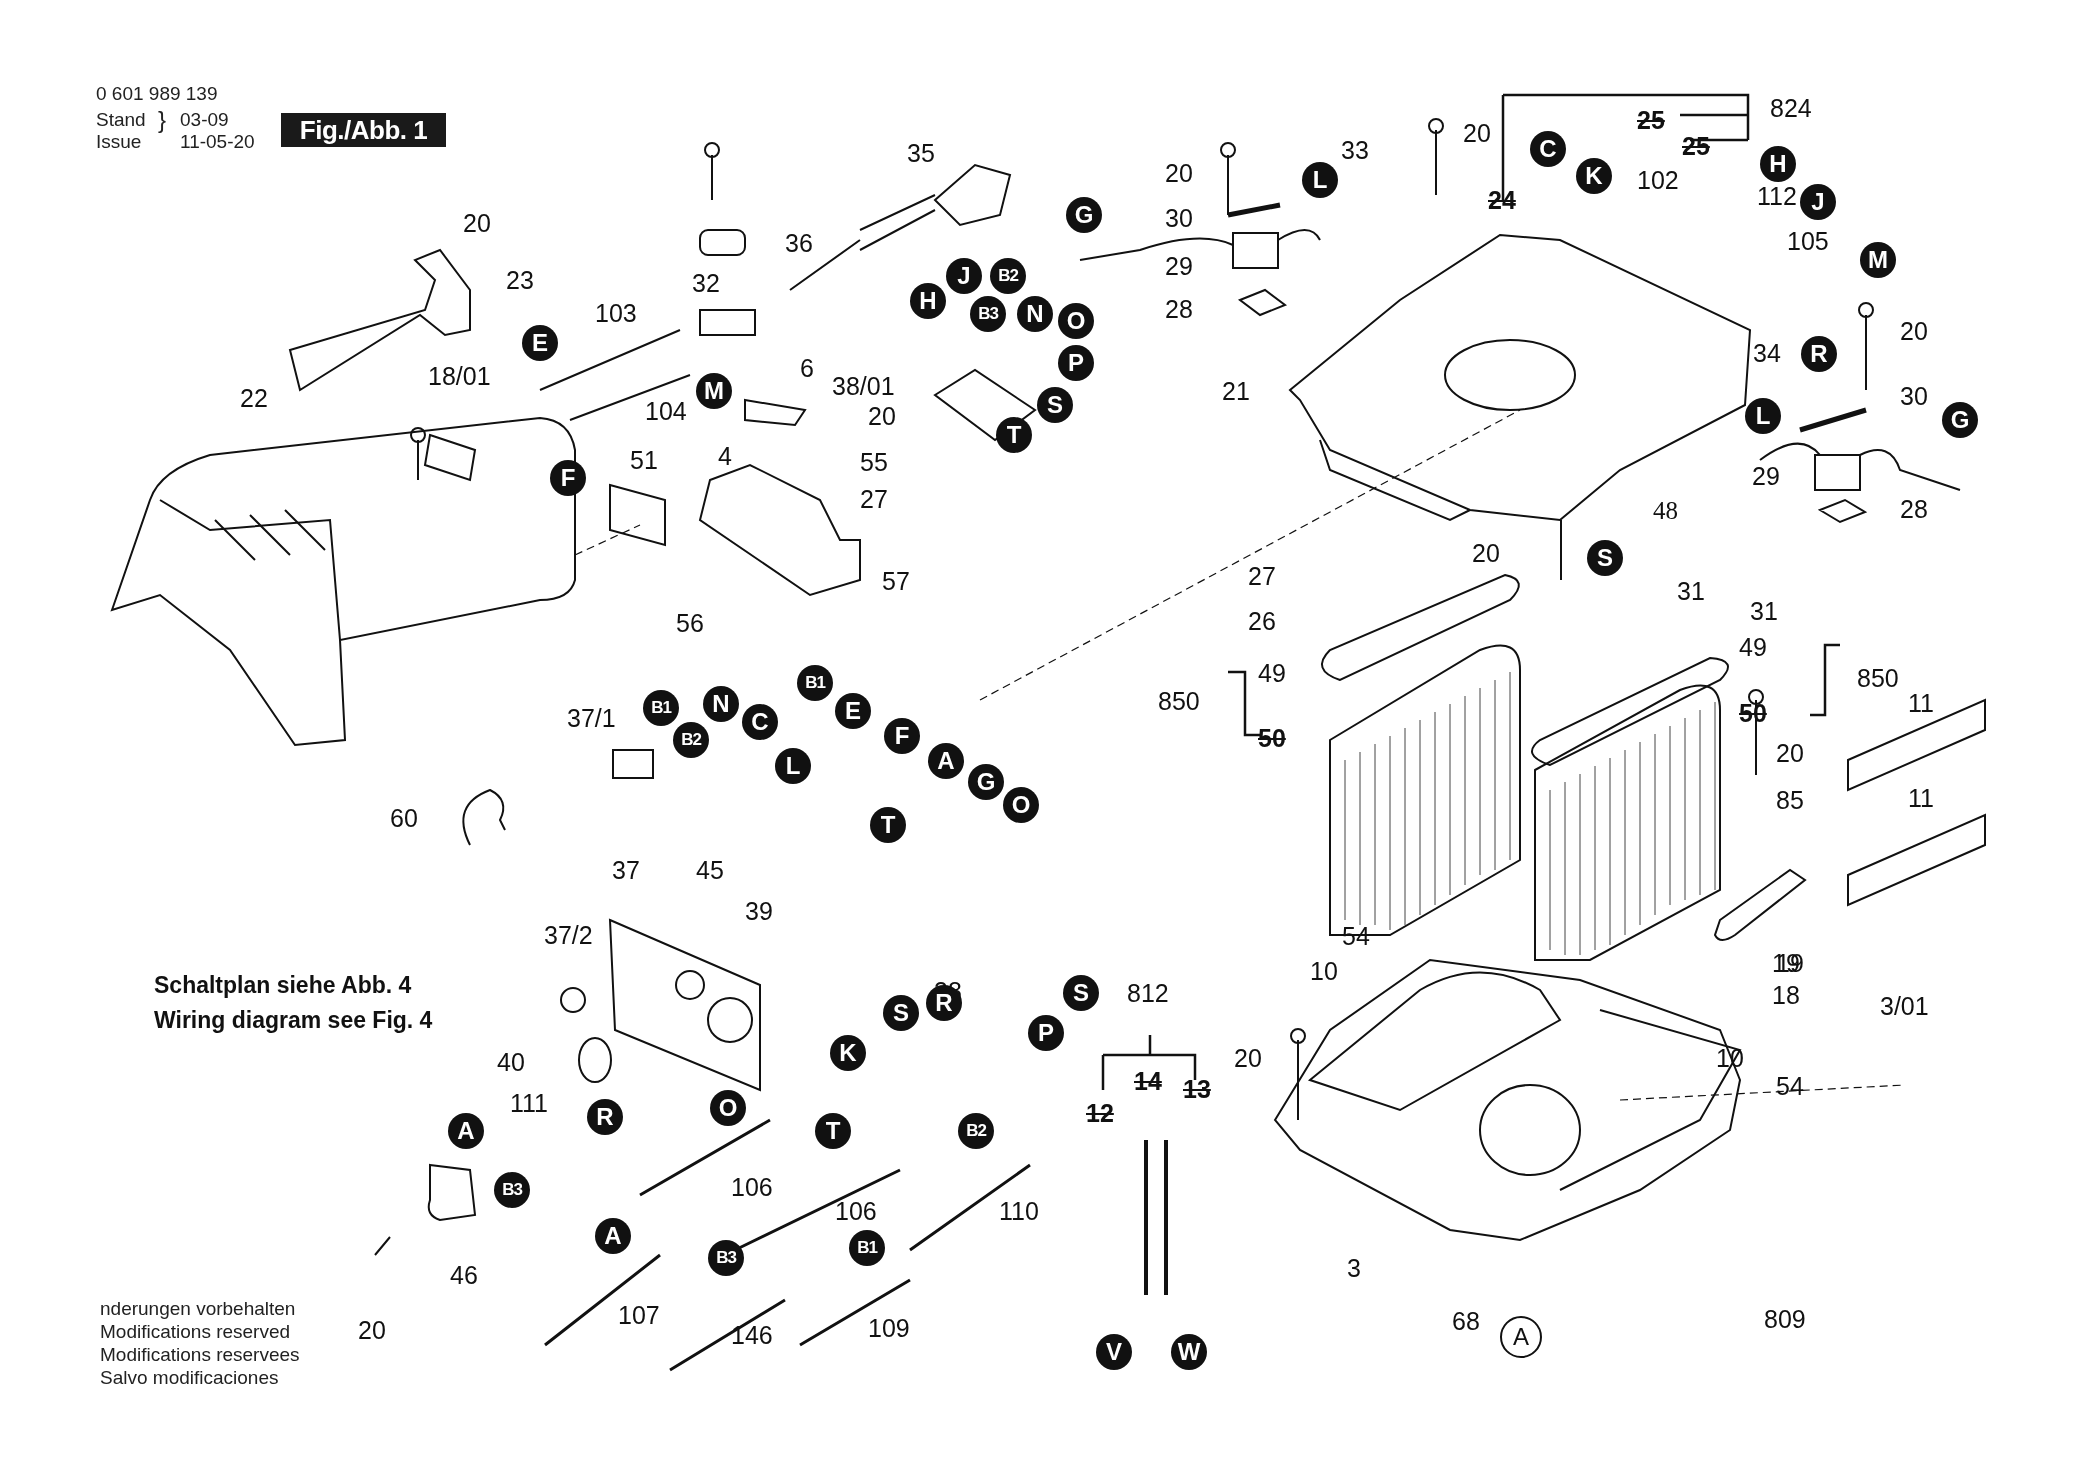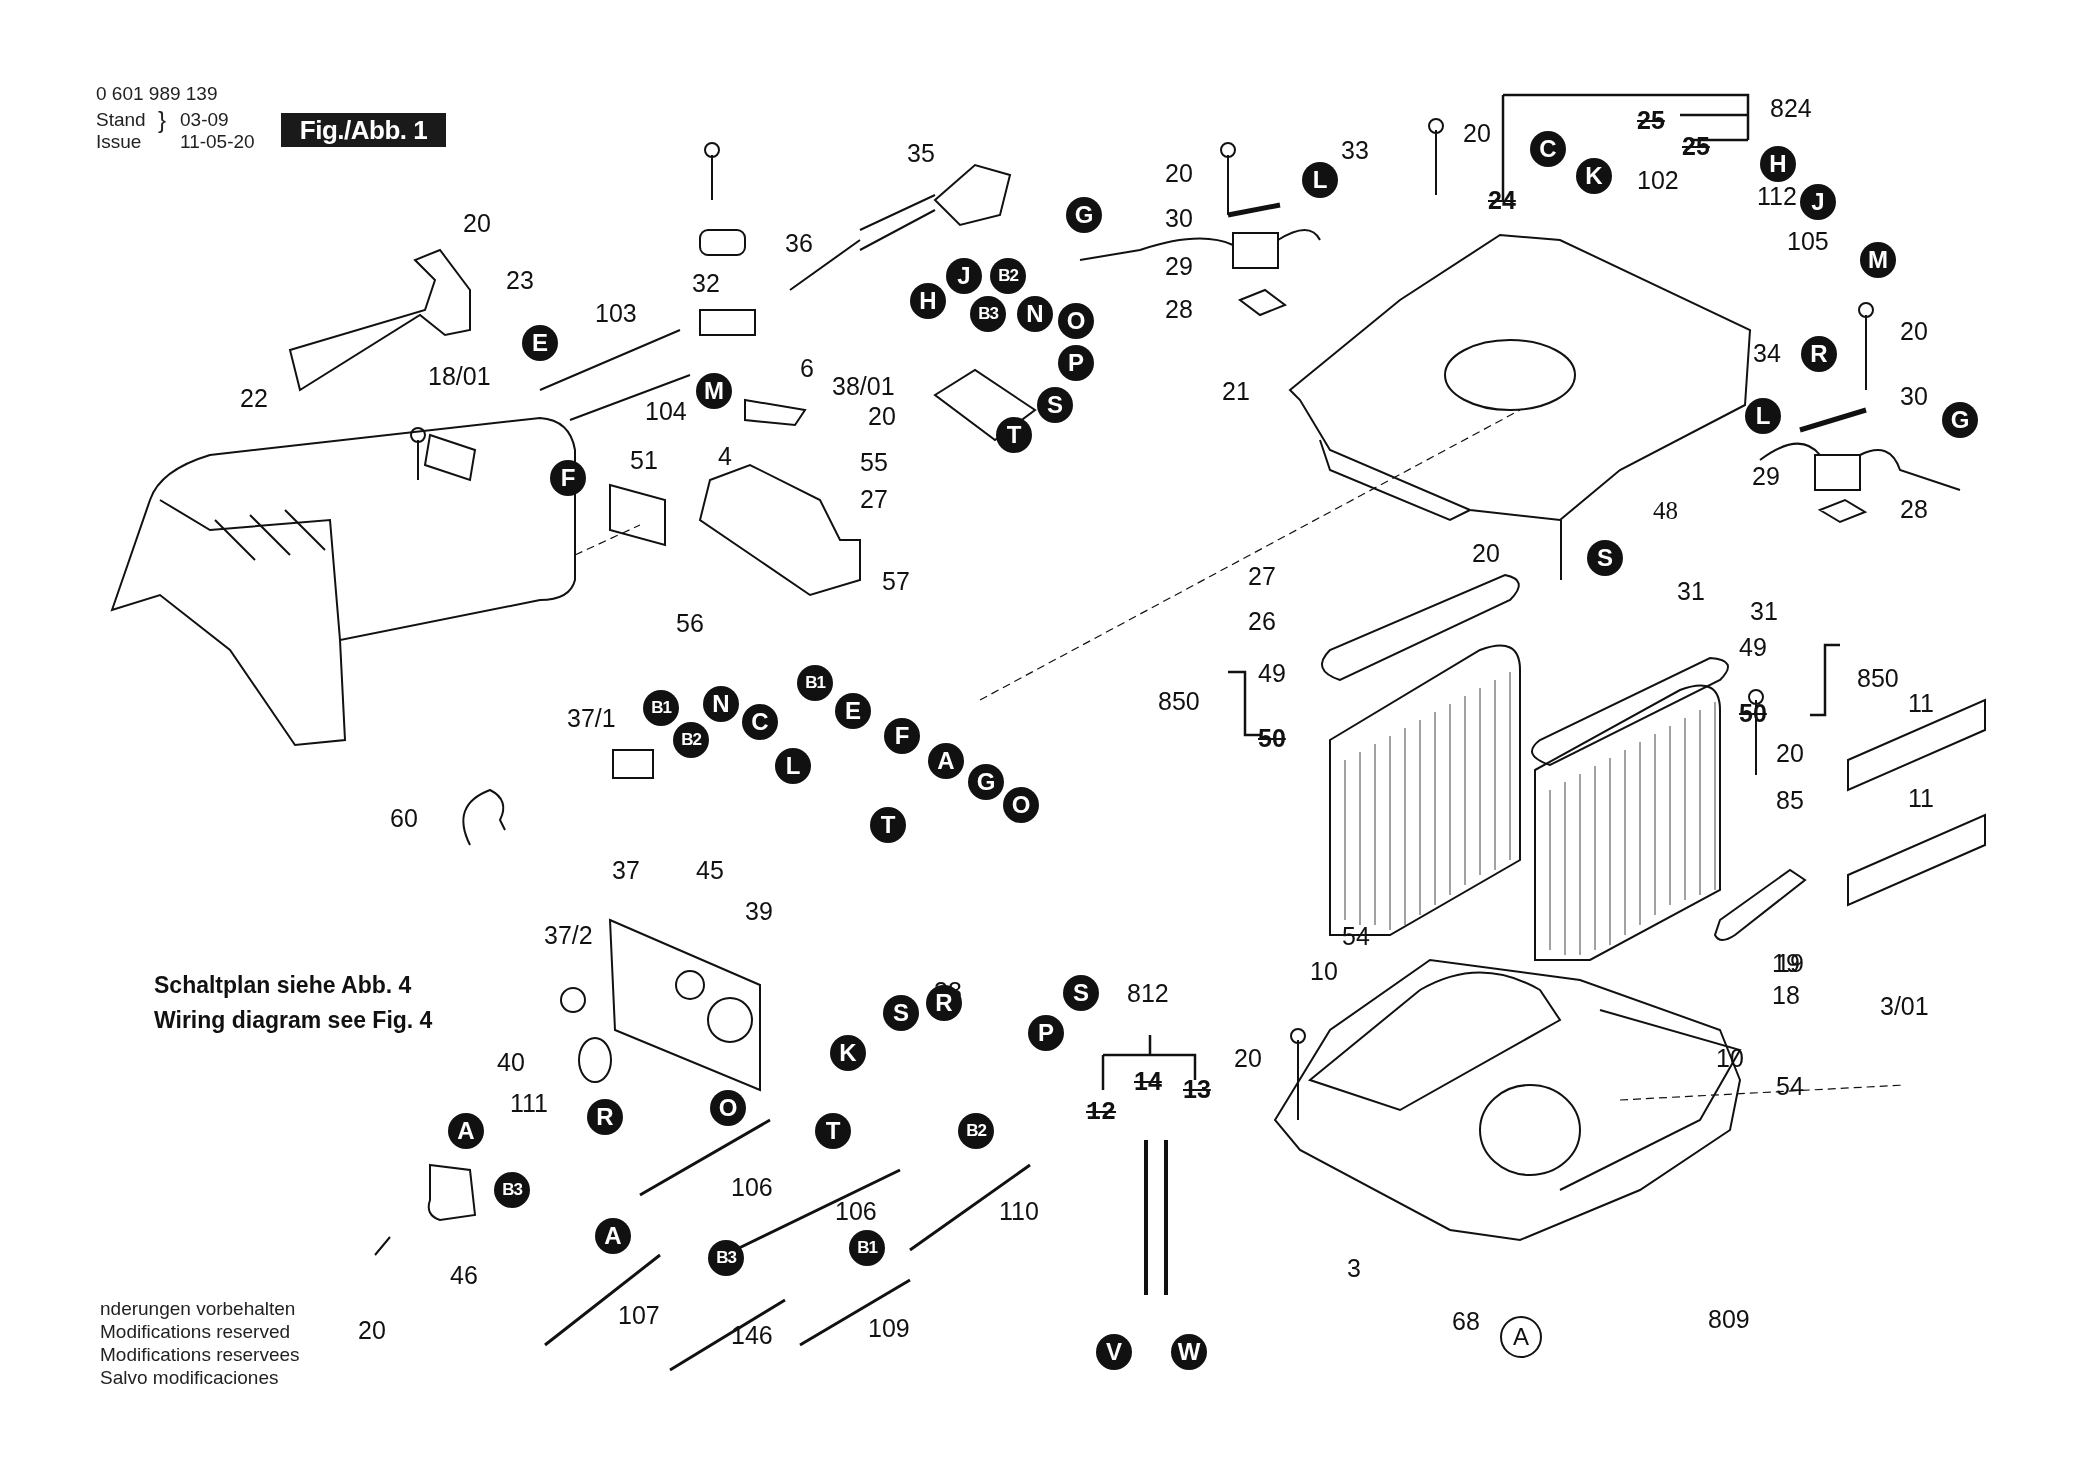--- a/index.html
+++ b/index.html
@@ -207,24 +207,24 @@
 <div class="num" style="left:1310px;top:958px;">10</div>
 <div class="num" style="left:1772px;top:950px;">19</div>
 <div class="num" style="left:1772px;top:982px;">18</div>
 <div class="num" style="left:1880px;top:993px;">3/01</div>
 <div class="num" style="left:1234px;top:1045px;">20</div>
 <div class="num" style="left:1716px;top:1045px;">10</div>
 <div class="num" style="left:1776px;top:1073px;">54</div>
 <div class="num" style="left:1127px;top:980px;">812</div>
 <div class="num x" style="left:1134px;top:1068px;font-weight:bold;">14</div>
 <div class="num x" style="left:1183px;top:1076px;font-weight:bold;">13</div>
-<div class="num x" style="left:1086px;top:1100px;font-weight:bold;font-family:Liberation Mono, monospace;">12</div>
+<div class="num x" style="left:1086px;top:1100px;font-weight:bold;">12</div>
 <div class="num" style="left:1347px;top:1255px;">3</div>
 <div class="num" style="left:1452px;top:1308px;">68</div>
-<div class="num" style="left:1708px;top:1306px;text-align:right;">809</div>
+<div class="num" style="left:1764px;top:1306px;text-align:right;">809</div>
 
 <div class="num" style="left:510px;top:1090px;">111</div>
 <div class="num" style="left:450px;top:1262px;">46</div>
 <div class="num" style="left:358px;top:1317px;">20</div>
 <div class="num" style="left:731px;top:1174px;">106</div>
 <div class="num" style="left:835px;top:1198px;">106</div>
 <div class="num" style="left:981px;top:1198px;margin-left:18px;">110</div>
 <div class="num" style="left:618px;top:1302px;">107</div>
 <div class="num" style="left:731px;top:1322px;">146</div>
 <div class="num" style="left:868px;top:1315px;">109</div>

